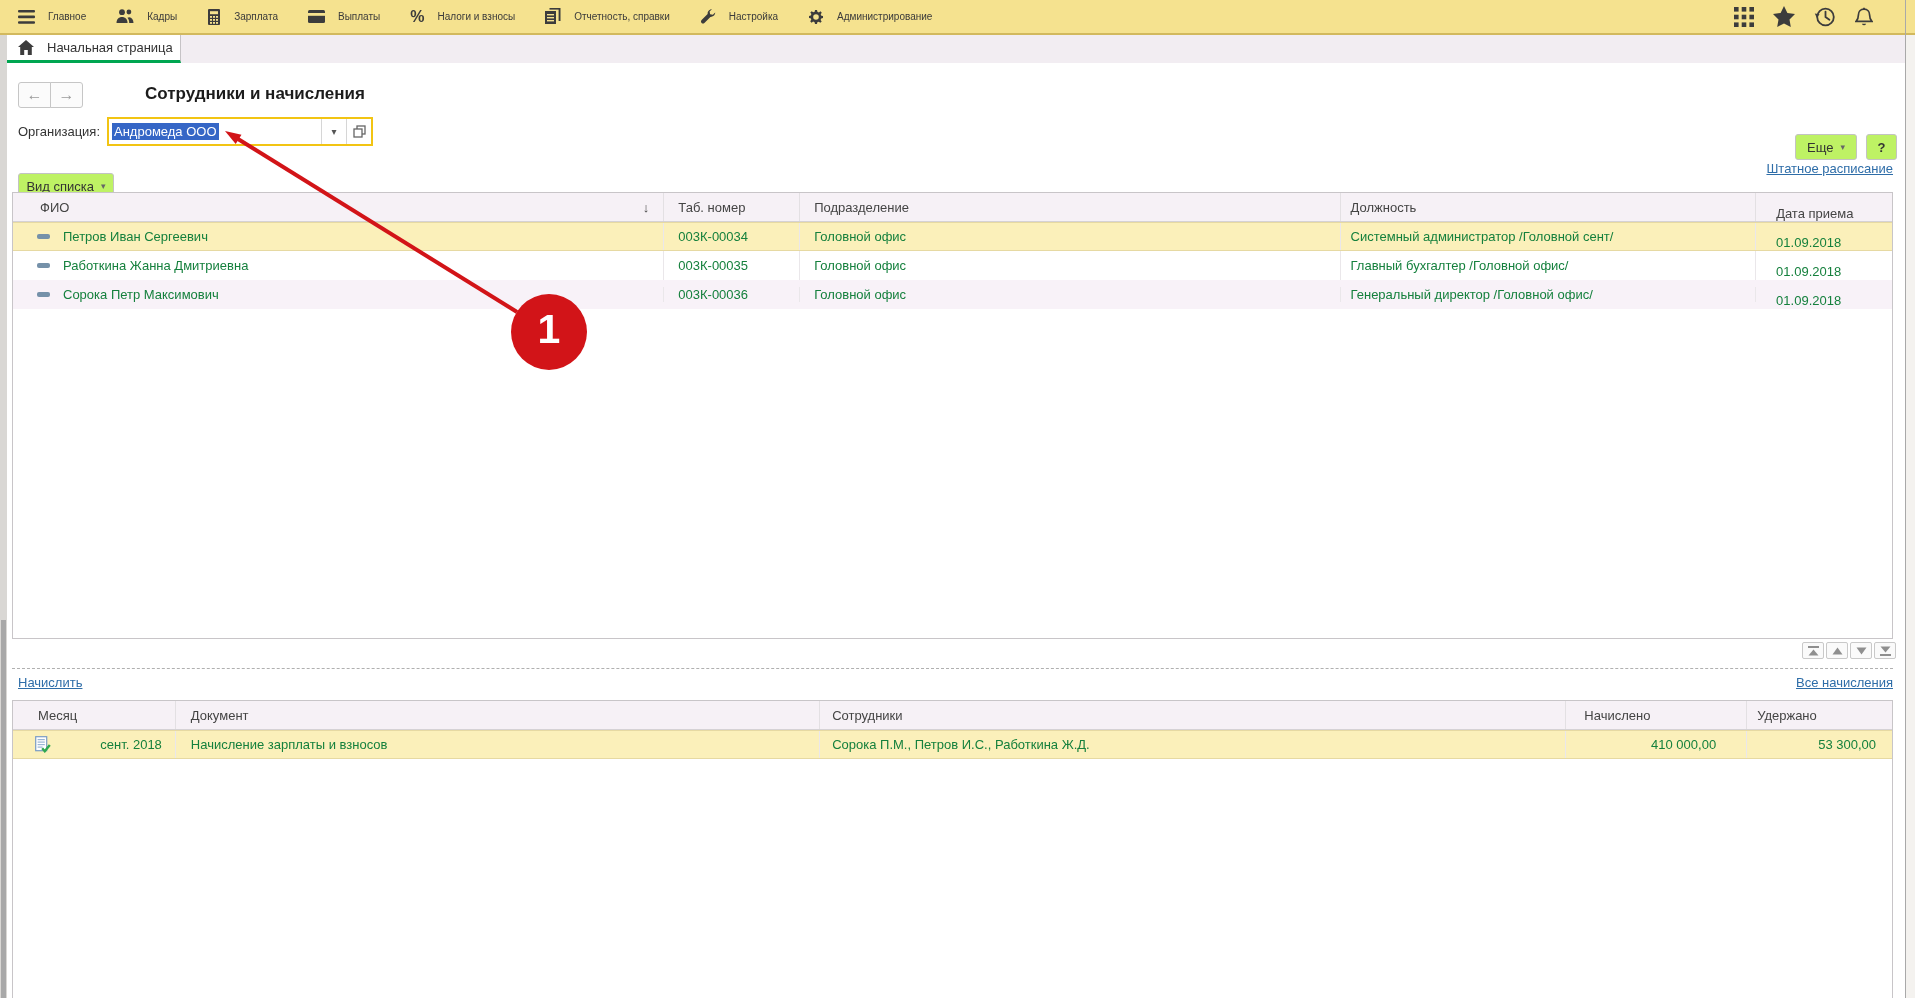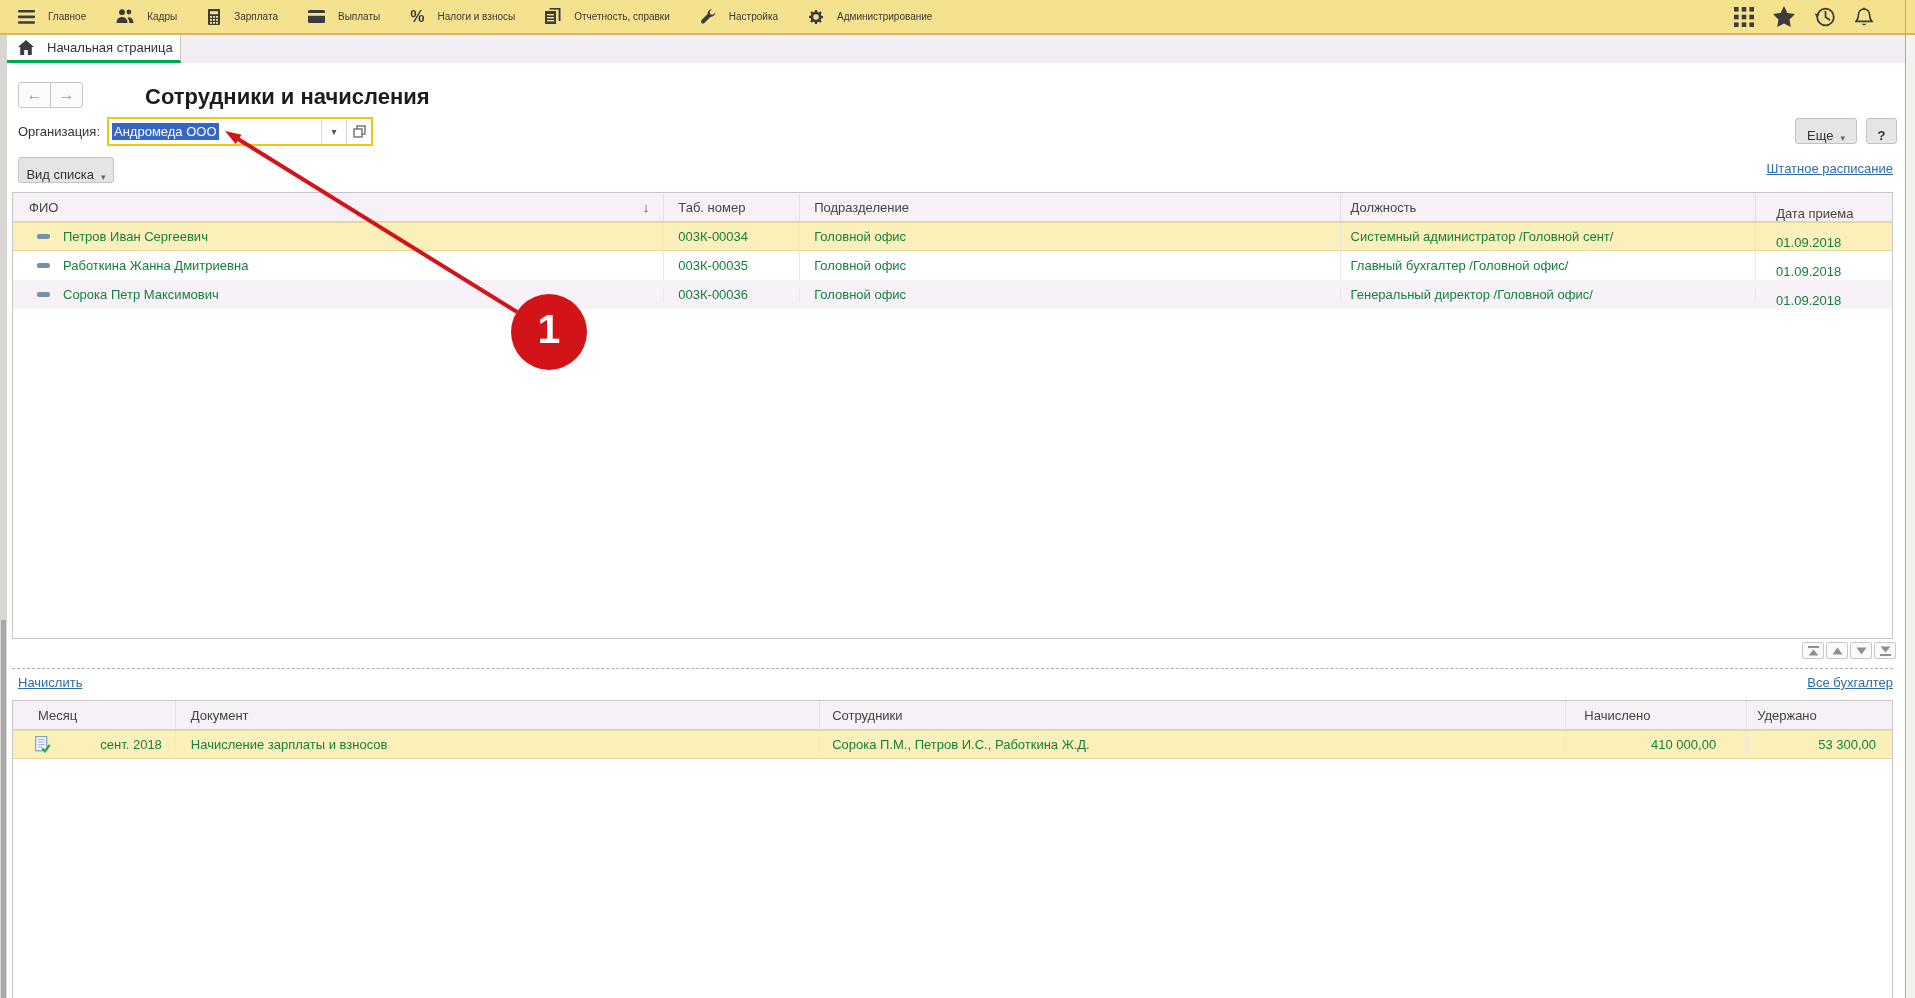--- a/index.html
+++ b/index.html
@@ -38,32 +38,32 @@
   #leftthumb { position:absolute; left:1px; top:585px; width:5px; height:413px; background:#A8A8A8; }
   #rightline { position:absolute; left:1905px; top:0; width:1px; height:998px; background:#A9A9A9; }
   #rightstrip { position:absolute; left:1906px; top:35px; width:9px; height:963px; background:#F4F2EF; }
 
   
   #navgroup { position:absolute; left:18px; top:82px; display:flex; }
   .navbtn { width:33px; height:26px; background:#FBFBFB; border:1px solid #C6C6C6; color:#9A9A9A;
     font-size:16px; display:flex; align-items:center; justify-content:center; cursor:pointer; }
   .navbtn:first-child { border-radius:3px 0 0 3px; }
   .navbtn:last-child { border-radius:0 3px 3px 0; margin-left:-1px; }
-  #page-title { position:absolute; left:145px; top:84px; font-size:22px; font-weight:bold; color:#1c1c1c; }
+  #page-title { position:absolute; left:145px; top:84px; font-size:17px; font-weight:bold; color:#1c1c1c; }
 
   #org-label { position:absolute; left:18px; top:124px; font-size:13px; color:#333; }
   #org-field { position:absolute; left:107px; top:117px; width:266px; height:29px;
     border:2px solid var(--focus-border); background:#fff; display:flex; align-items:stretch; }
   .org-value-wrap { flex:1; display:flex; align-items:center; padding-left:3px; overflow:hidden; cursor:text; }
   .org-value { background:var(--selection-bg); color:#fff; font-size:13px; padding:1px 2px; white-space:nowrap; }
   .fld-btn { width:25px; border-left:1px solid #D6D6D6; display:flex; align-items:center;
     justify-content:center; color:#555; font-size:10px; cursor:pointer; background:#fff; }
 
-  .btn { position:absolute; background:#e5e5e5; border:1px solid #C3C3C3; border-radius:3px;
-    display:flex; align-items:flex-end; justify-content:center; gap:7px; font-size:13px; color:#333; cursor:pointer; }
+  .btn { position:absolute; background:#bef264; border:1px solid #C3C3C3; border-radius:3px;
+    display:flex; align-items:center; justify-content:center; gap:7px; font-size:13px; color:#333; cursor:pointer;margin-top:16px; }
   .btn .dd { font-size:9px; color:#666; }
   #btn-more { left:1795px; top:118px; width:62px; height:26px; }
   #btn-help { left:1866px; top:118px; width:31px; height:26px; font-weight:bold; }
   #btn-viewlist { left:18px; top:157px; width:96px; height:26px; }
 
   .link { position:absolute; color:var(--link-color); text-decoration:underline; font-size:13px; cursor:pointer; white-space:nowrap; }
   #link-staffing { right:22px; top:161px; }
   #link-accrue  { left:18px; top:675px; }
   #link-all     { right:22px; top:675px; }
 
@@ -76,21 +76,21 @@
   .th { display:flex; align-items:center; font-size:13px; border-right:1px solid #E3E0E3; }
   .th:last-child { border-right:none; }
   .trow { display:flex; height:29px; align-items:stretch; font-size:13px; color:#15803d; background:#fff; }
   .trow.sel { background:var(--selected-row-bg); border-top:1px solid #E6D9A2; border-bottom:1px solid #E6D9A2; height:29px; }
   .trow.alt { background:var(--alt-row-bg);align-items:center; }
   .td { display:flex; align-items:center; border-right:1px solid #EAE7EA; overflow:hidden; white-space:nowrap; }
   .td:last-child { border-right:none; }
   .c1{width:652px; padding-left:24px;} .c2{width:136px; padding-left:14px;}
   .c3{width:541px; padding-left:14px;} .c4{width:416px; padding-left:10px;}
   .c5{width:136px; padding-left:20px;margin-top:12px;}
-  .th.c1{ padding-left:16px; justify-content:space-between; padding-right:14px; }
+  .th.c1{ padding-left:27px; justify-content:space-between; padding-right:14px; }
   .sort-arrow{ font-size:13px; color:#444; }
   .dash { width:13px; height:5px; border-radius:2px; background:#7591A9; margin-right:13px; flex:none; }
 
   .a1{width:163px;} .a2{width:645px; padding-left:15px;} .a3{width:747px; padding-left:12px;}
   .a4{width:181px;} .a5{width:145px;}
   .th.a1{ padding-left:25px; } .th.a4{ padding-left:18px; } .th.a5{ padding-left:10px; }
   .td.a1{ justify-content:space-between; padding-left:22px; padding-right:13px; }
   .td.a4{ justify-content:flex-end; padding-right:30px; }
   .td.a5{ justify-content:flex-end; padding-right:16px; }
 
@@ -392,21 +392,21 @@
       <svg width="11" height="10" viewBox="0 0 11 10">
         <polygon points="0.5,0.5 10.5,0.5 5.5,6.5"></polygon>
         <rect y="8" width="11" height="2"></rect>
       </svg>
     </div>
 </div>
 
 <div id="splitter"></div>
 
 <span class="link" id="link-accrue">Начислить</span>
-<span class="link" id="link-all">Все бухгалтер</span>
+<span class="link" id="link-all">Все начисления</span>
 
 <div class="tbl" id="acc-table">
   <div class="thead">
     <div class="th a1">
         <span>Месяц</span>
       </div>
     <div class="th a2">
         <span>Документ</span>
       </div>
     <div class="th a3">

